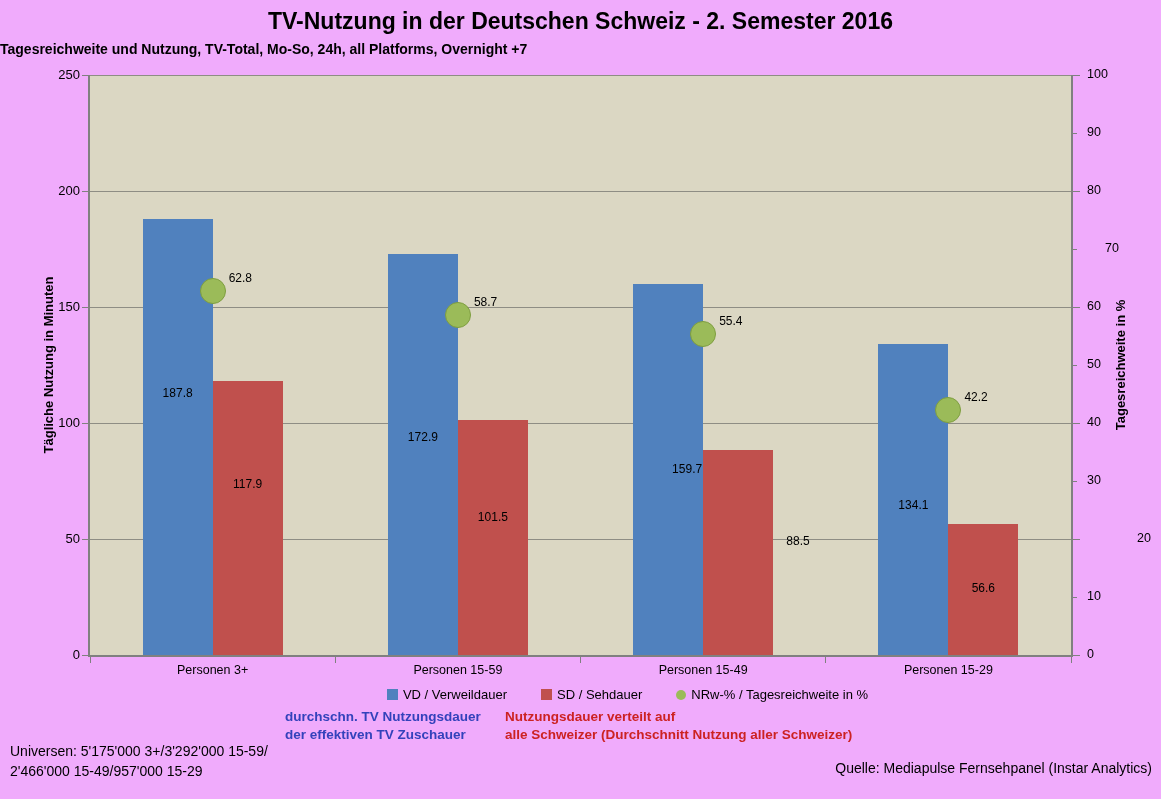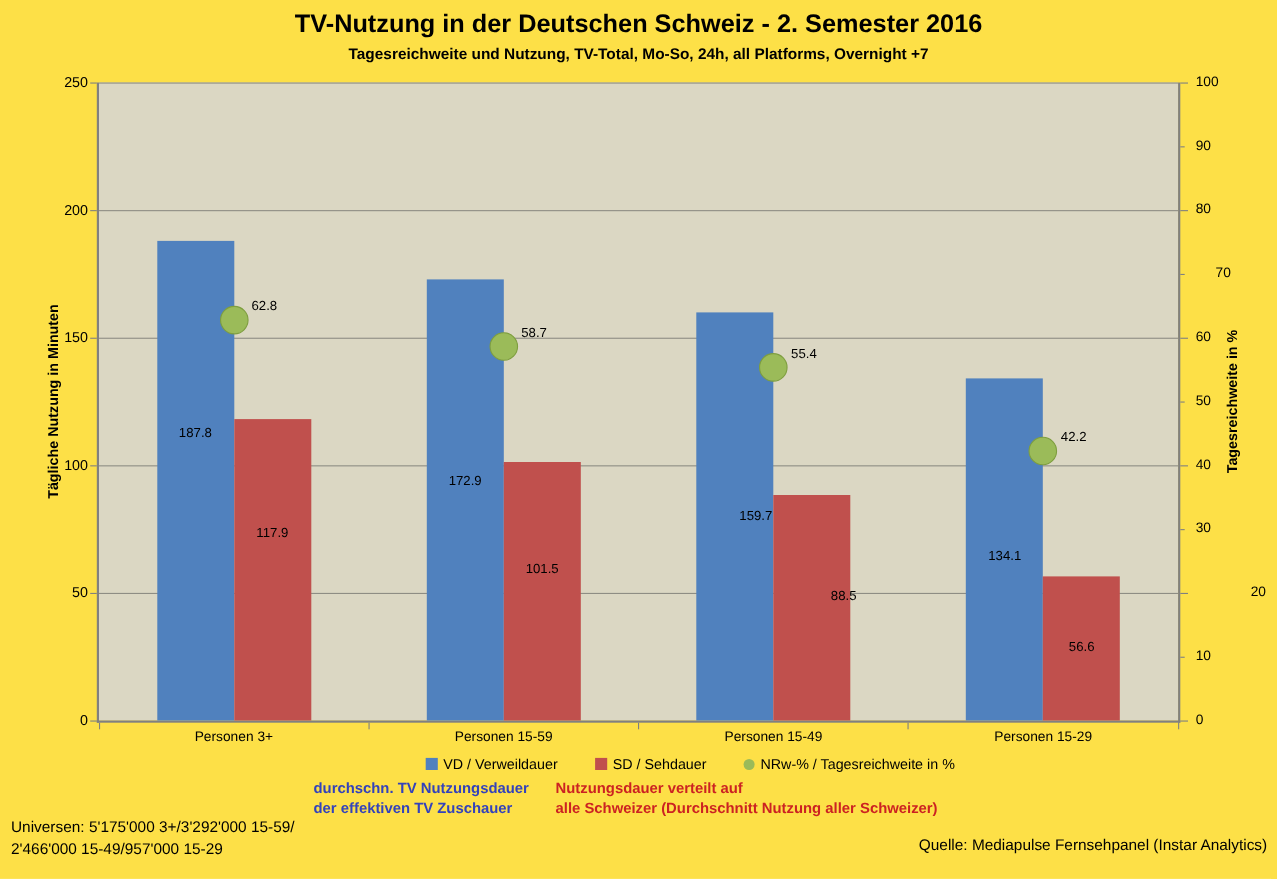--- a/index.html
+++ b/index.html
@@ -1,26 +1,26 @@
 <!DOCTYPE html>
 <html><head>
 <meta charset="utf-8">
 <style>
   * { margin:0; padding:0; box-sizing:border-box; }
   html,body { background:#ffffff; }
   body { font-family:"Liberation Sans", sans-serif; color:#000; }
-  .canvas { position:relative; width:1161px; height:799px; background:#fde047; overflow:hidden; }
+  .canvas { position:relative; width:1161px; height:799px; background:#f0abfc; overflow:hidden; }
 
   .chart-title {
     position:absolute; top:8px; left:0; width:1161px;
     text-align:center; font-size:23px; font-weight:bold; letter-spacing:0px;
   }
   .chart-subtitle {
     position:absolute; top:41px; left:0; width:1161px;
-    text-align:center; font-size:14px; font-weight:bold;
+    font-size:14px; font-weight:bold;
   }
 
   .plot-bg {
     position:absolute; left:90px; top:75px; width:981px; height:580px;
     background:#DBD7C3;
   }
   .gridline { position:absolute; height:1px; background:#8E8D84; }
   .axis-line { position:absolute; background:#808080; }
   .tick { position:absolute; background:#808080; }
 
@@ -133,21 +133,21 @@
       <div class="bar-value-label" style="left: 387.875px; top: 430.391px; width: 70px;">172.9</div>
       <div class="bar" style="left: 633.125px; top: 284.496px; width: 70px; height: 370.504px; background: rgb(80, 129, 190);"></div>
       <div class="bar-value-label" style="left: 633.125px; top: 461.748px; width: 70px; margin-left: 19px;">159.7</div>
       <div class="bar" style="left: 878.375px; top: 343.888px; width: 70px; height: 311.112px; background: rgb(80, 129, 190);"></div>
       <div class="bar-value-label" style="left: 878.375px; top: 497.666px; width: 70px;">134.1</div>
       <div class="bar" style="left: 212.625px; top: 381.472px; width: 70px; height: 273.528px; background: rgb(192, 80, 77);"></div>
       <div class="bar-value-label" style="left: 212.625px; top: 477.413px; width: 70px;">117.9</div>
       <div class="bar" style="left: 457.875px; top: 419.52px; width: 70px; height: 235.48px; background: rgb(192, 80, 77);"></div>
       <div class="bar-value-label" style="left: 457.875px; top: 510.422px; width: 70px;">101.5</div>
       <div class="bar" style="left: 703.125px; top: 449.68px; width: 70px; height: 205.32px; background: rgb(192, 80, 77);"></div>
-      <div class="bar-value-label" style="left: 707px; top: 534.074px; width: 92px; padding-left: 28px;">88.5</div>
+      <div class="bar-value-label" style="left: 738px; top: 534.074px; width: 92px; padding-left: 28px;">88.5</div>
       <div class="bar" style="left: 948.375px; top: 523.688px; width: 70px; height: 131.312px; background: rgb(192, 80, 77);"></div>
       <div class="bar-value-label" style="left: 948.375px; top: 581.344px; width: 70px;">56.6</div>
       <div class="nrw-dot" style="left: 199.625px; top: 277.76px; background: rgb(155, 187, 89);"></div>
       <div class="nrw-dot-label" style="left: 228.625px; top: 270.76px;">62.8</div>
       <div class="nrw-dot" style="left: 444.875px; top: 301.54px; background: rgb(155, 187, 89);"></div>
       <div class="nrw-dot-label" style="left: 473.875px; top: 294.54px;">58.7</div>
       <div class="nrw-dot" style="left: 690.125px; top: 320.68px; background: rgb(155, 187, 89);"></div>
       <div class="nrw-dot-label" style="left: 719.125px; top: 313.68px;">55.4</div>
       <div class="nrw-dot" style="left: 935.375px; top: 397.24px; background: rgb(155, 187, 89);"></div>
       <div class="nrw-dot-label" style="left: 964.375px; top: 390.24px;">42.2</div>

